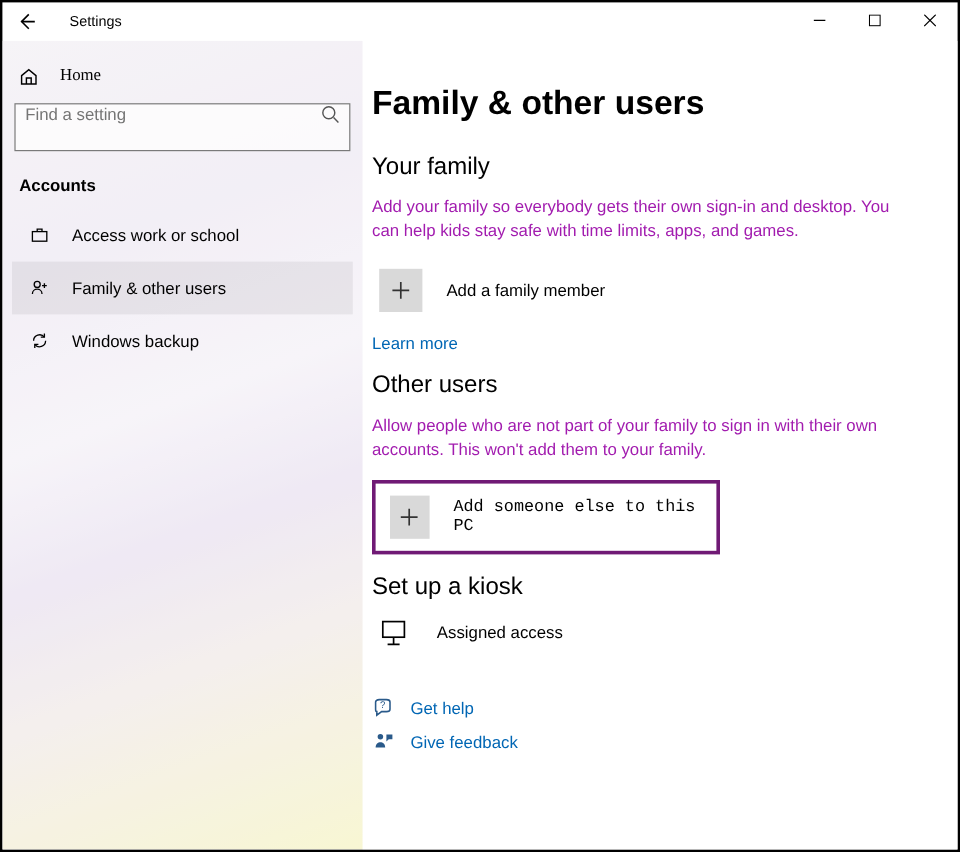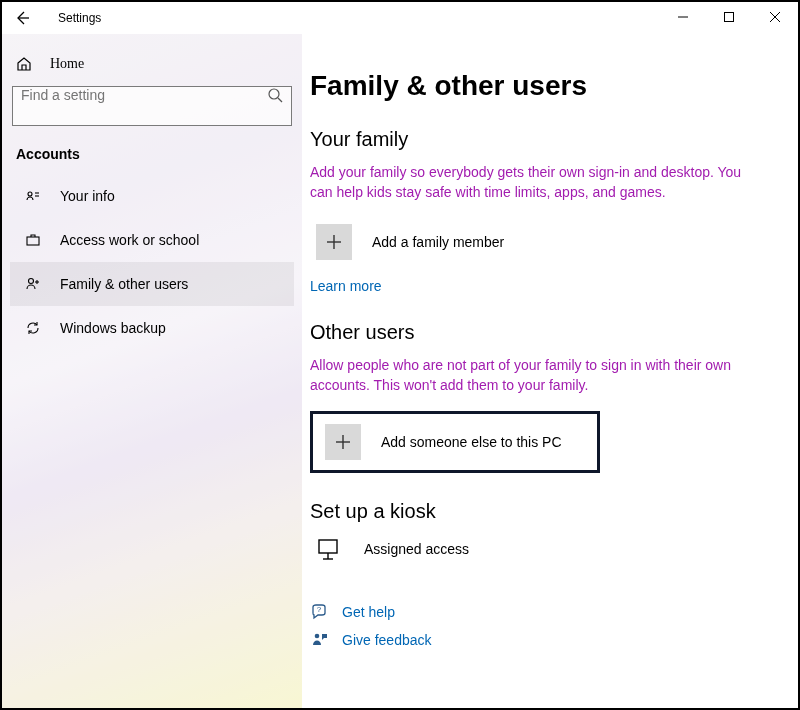--- a/index.html
+++ b/index.html
@@ -130,21 +130,21 @@
     }
     .page-title {
       font-size: 28px;
       font-weight: 600;
       margin-bottom: 26px;
     }
     .section-title {
       font-size: 20px;
       font-weight: 400;
       margin-bottom: 12px;
-      margin-top: 27px;
+      margin-top: 16px;
     }
     .section-title.first { margin-top: 0; }
     .body-text {
       font-size: 14px;
       color: #a21caf;
       line-height: 1.4;
       margin-bottom: 16px;
       max-width: 440px;
     }
     .tile-button {
@@ -165,24 +165,25 @@
     .plus-box svg { width:18px; height:18px; display:block; }
     .tile-label { font-size: 14px; }
     .link-blue {
       color: #0066b4;
       font-size: 14px;
       display: inline-block;
       margin-top: 12px;
       cursor: pointer;
     }
     .highlighted {
-      border: 3px solid #0f172a;
+      border: 3px solid #701a75;
       padding: 10px 12px;
       max-width: 290px;
       margin-top: 4px;
+      font-family: Liberation Mono, monospace;
     }
     .kiosk-item {
       display: flex;
       gap: 18px;
       align-items: center;
       margin-top: 12px;
       max-width: 460px;
     }
     .kiosk-icon { width:36px; display:flex; justify-content:center; padding-top:2px;}
     .kiosk-icon svg { width:26px; height:26px; display:block; }
@@ -248,31 +249,20 @@
             </svg>
         </span>
       </div>
 
       <div class="category-label">Accounts</div>
 
       <div class="nav">
         <div class="nav-item">
           <span class="nicon">
               <svg viewBox="0 0 16 16" fill="none" stroke="#000" stroke-width="1.1">
-                <circle cx="5" cy="6" r="2"></circle>
-                <path d="M2 12c0-2 2-3 3-3s3 1 3 3"></path>
-                <line x1="10" y1="5" x2="14" y2="5"></line>
-                <line x1="10" y1="8" x2="14" y2="8"></line>
-              </svg>
-            </span>
-          <span>Your info</span>
-        </div>
-        <div class="nav-item">
-          <span class="nicon">
-              <svg viewBox="0 0 16 16" fill="none" stroke="#000" stroke-width="1.1">
                 <rect x="2" y="5" width="12" height="8"></rect>
                 <path d="M6 5 V3 H10 V5"></path>
               </svg>
             </span>
           <span>Access work or school</span>
         </div>
         <div class="nav-item active">
           <span class="nicon">
               <svg viewBox="0 0 16 16" fill="none" stroke="#000" stroke-width="1.1">
                 <circle cx="6" cy="5" r="2.5"></circle>

